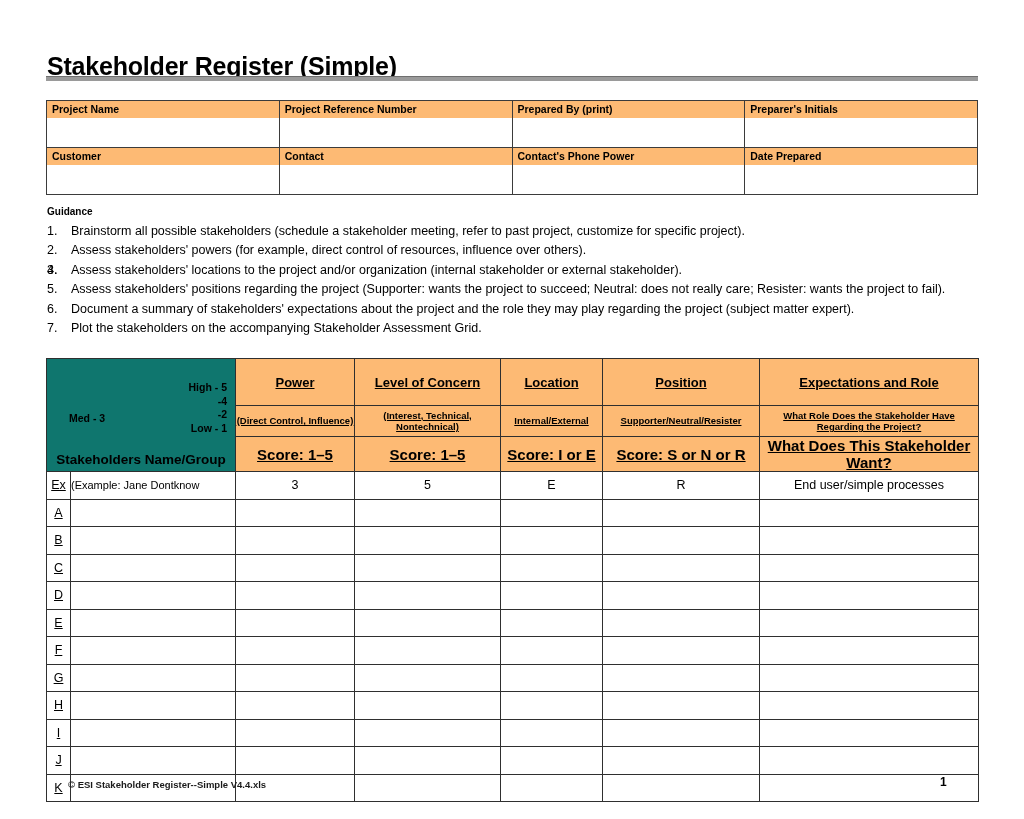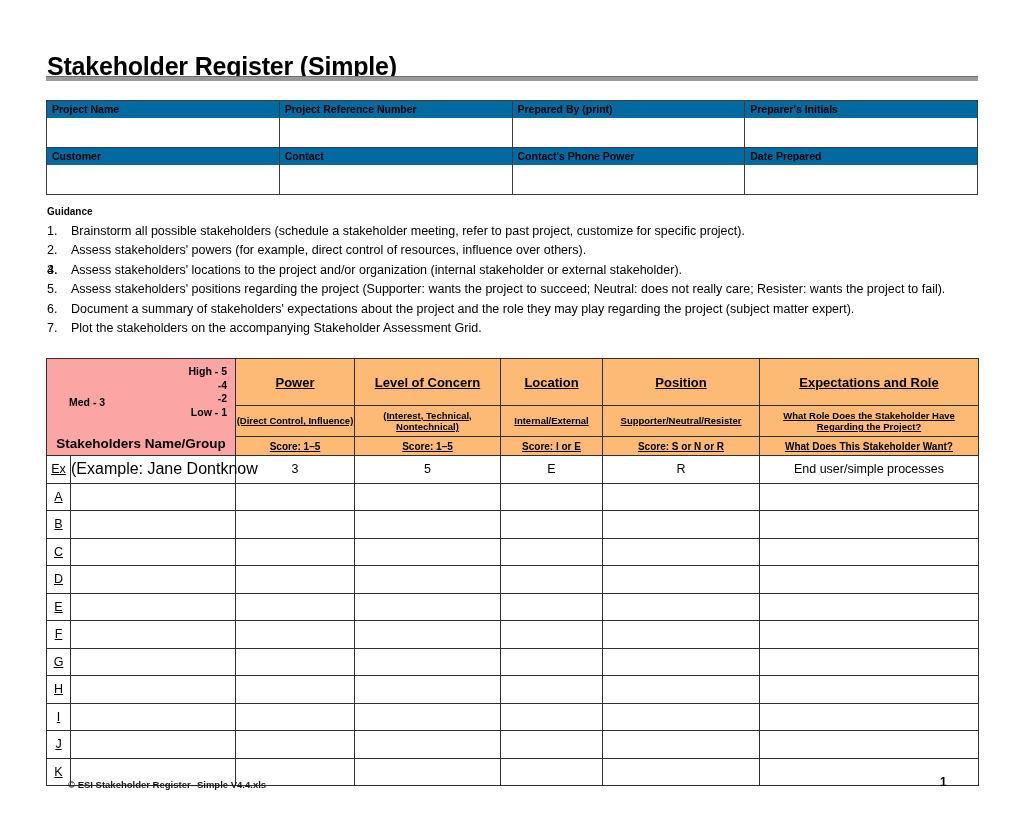--- a/index.html
+++ b/index.html
@@ -53,21 +53,21 @@
     border-collapse: collapse;
     table-layout: fixed;
   }
   .info-table td {
     border: 1.5px solid #3b3b3b;
     padding: 0;
     vertical-align: top;
     height: 46px;
   }
   .info-label {
-    background: #0369a1;
+    background: #fdba74;
     font-size: 10.5px;
     font-weight: bold;
     padding: 3px 0 3px 5px;
     line-height: 11px;
     white-space: nowrap;
   }
   .info-blank {
     background: #ffffff;
     height: 29px;
   }
@@ -133,30 +133,30 @@
   .hdr-sub {
     font-size: 9.5px;
     font-weight: bold;
     text-align: center;
     height: 30px;
     vertical-align: middle;
     line-height: 11.5px;
     padding: 2px 2px;
   }
   .hdr-score {
-    font-size: 10px;
+    font-size: 15px;
     font-weight: bold;
     text-align: center;
     height: 18px;
     vertical-align: middle;
   }
 
   
   .legend-cell {
-    background: #fca5a5;
+    background: #0f766e;
     position: relative;
     height: 94px;
     vertical-align: bottom;
   }
   .legend-inner {
     position: relative;
     height: 94px;
   }
   .legend-scale {
     position: absolute;
@@ -190,21 +190,21 @@
     height: 26.5px;
     background: #ffffff;
   }
   .cell-letter {
     text-align: center;
     font-size: 12.5px;
     vertical-align: middle;
     text-decoration: underline;
   }
   .cell-name {
-    font-size: 16px;
+    font-size: 11px;
     padding-left: 5px;
     vertical-align: middle;
     white-space: nowrap;
   }
   .cell-center {
     text-align: center;
     font-size: 12.5px;
     vertical-align: middle;
   }
 

